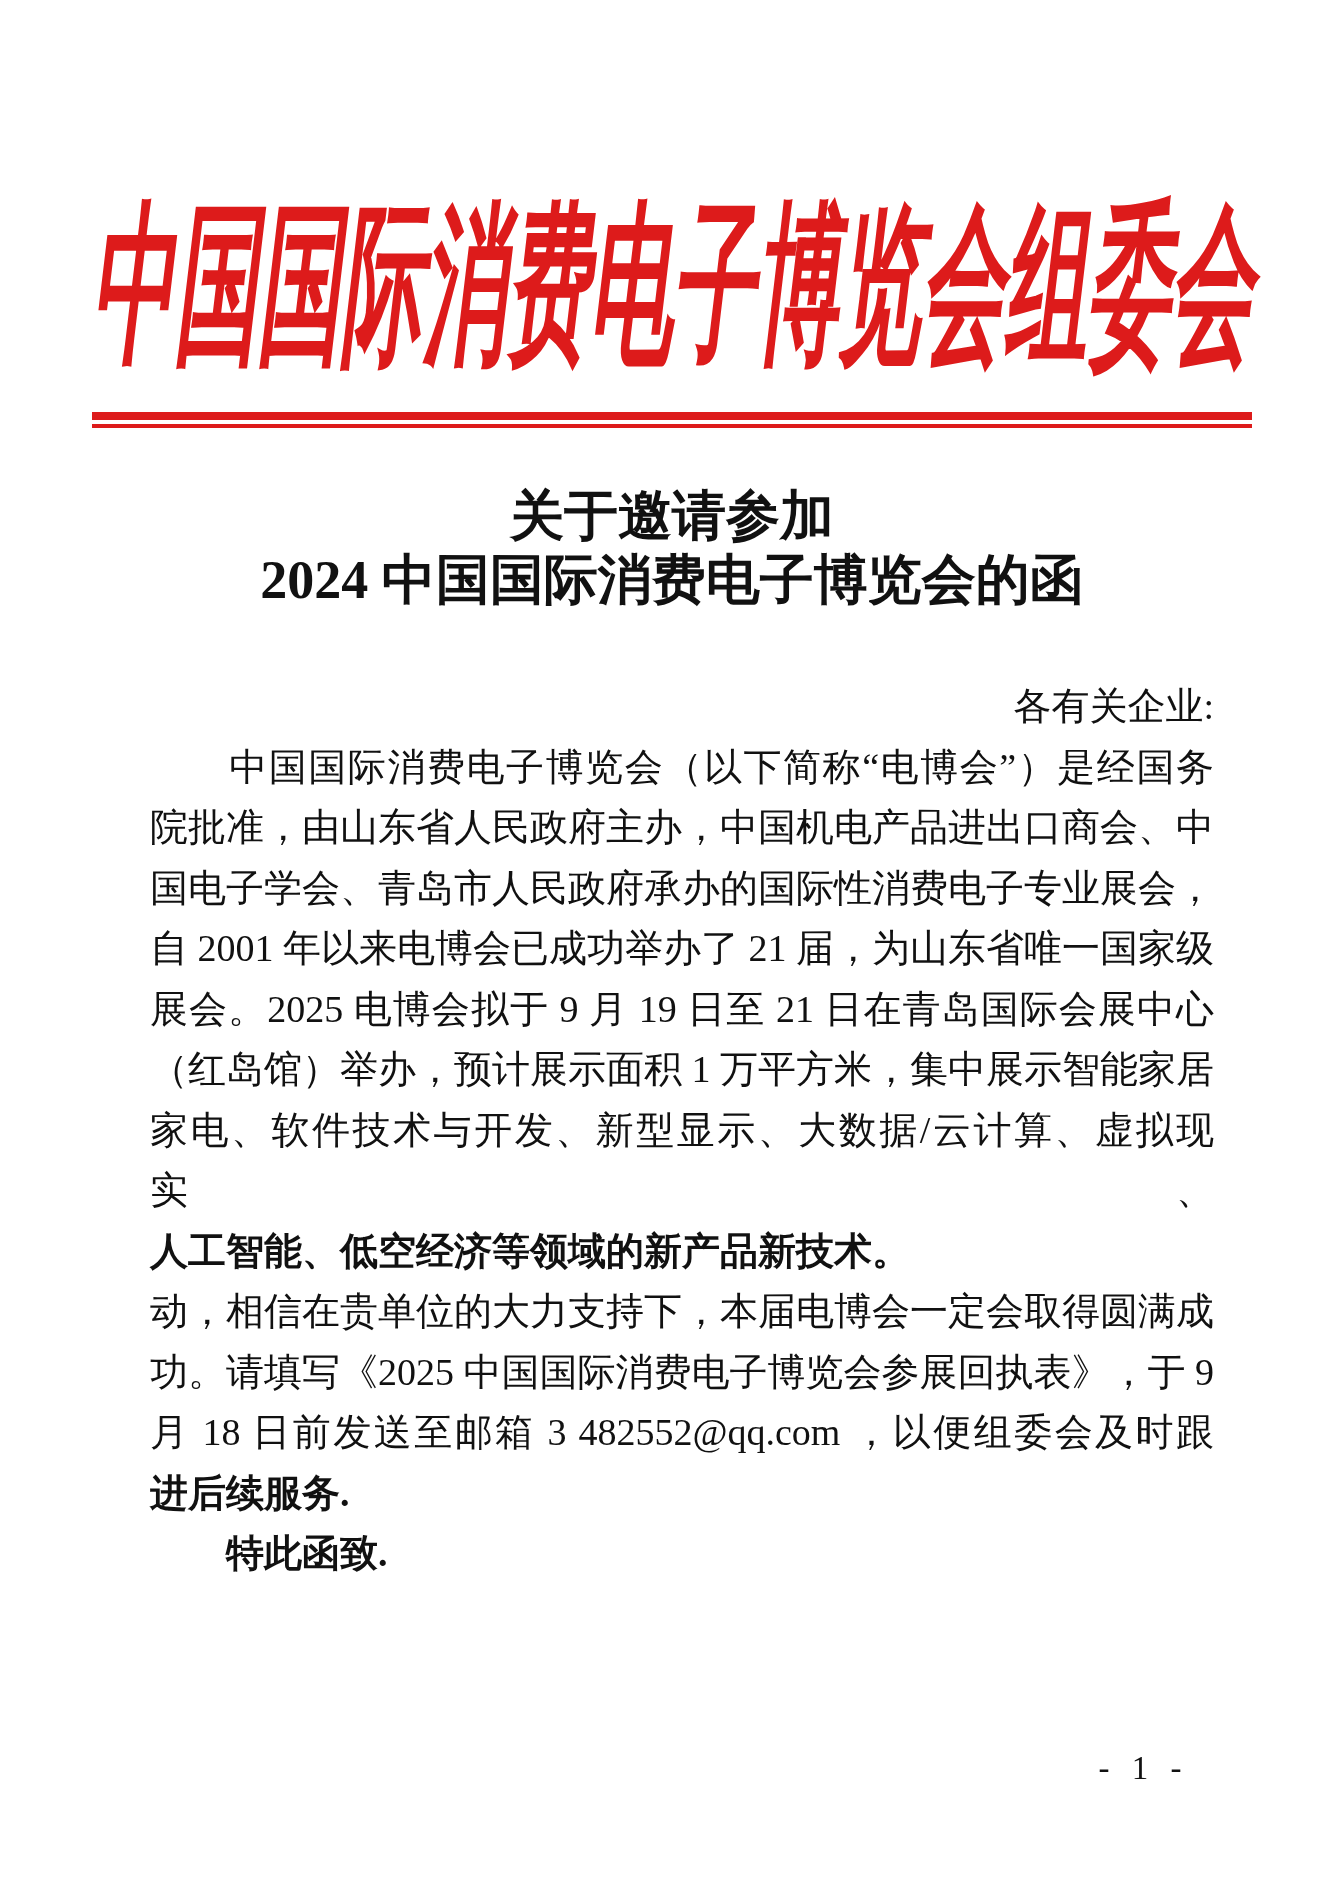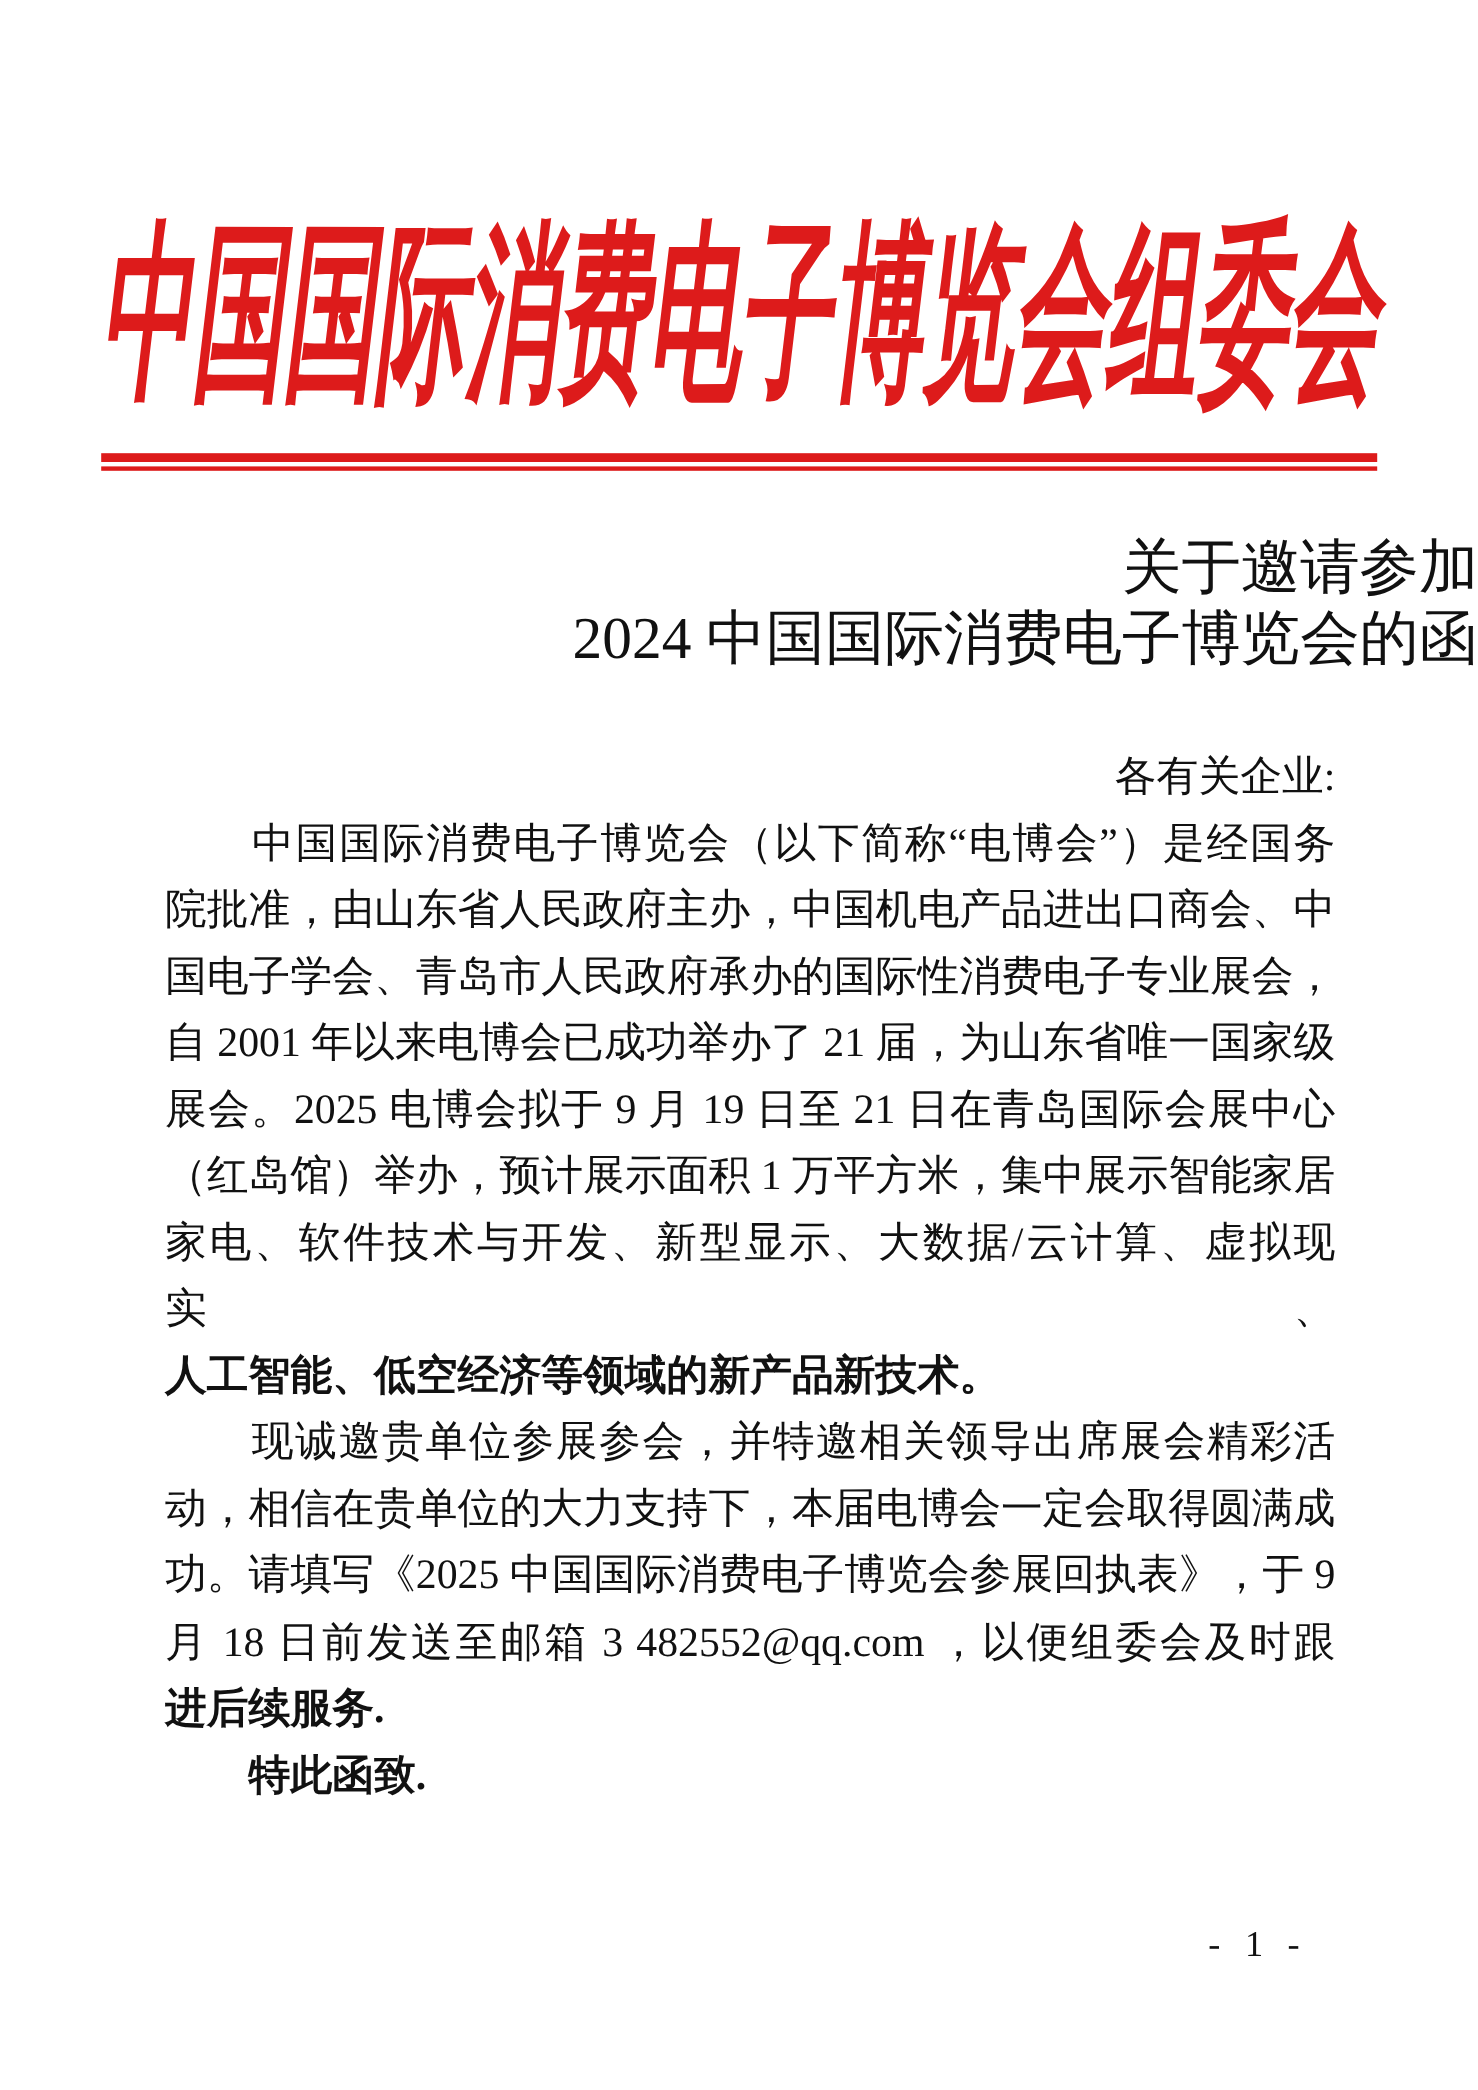--- a/index.html
+++ b/index.html
@@ -47,23 +47,23 @@
   }
   .double-rule .rule-thick { height: 8px; background: var(--red); }
   .double-rule .rule-gap   { height: 4px; background: transparent; }
   .double-rule .rule-thin  { height: 4px; background: var(--red); }
   
   .doc-title {
     position: absolute;
     top: 484px;
     left: 0;
     width: 100%;
-    text-align: right;
+    text-align: center;
     font-size: 54px;
-    font-weight: 400;
+    font-weight: 700;
     line-height: 64px;
     color: var(--text);
   }
   
   .letter-body {
     position: absolute;
     top: 676px;
     left: 150px;
     width: 1064px;
     font-size: 38px;
@@ -113,21 +113,20 @@
     <div class="salutation">各有关企业:</div>
     <div class="body-lines">
         <div class="body-line">　　中国国际消费电子博览会（以下简称“电博会”）是经国务</div>
         <div class="body-line">院批准，由山东省人民政府主办，中国机电产品进出口商会、中</div>
         <div class="body-line">国电子学会、青岛市人民政府承办的国际性消费电子专业展会，</div>
         <div class="body-line">自 2001 年以来电博会已成功举办了 21 届，为山东省唯一国家级</div>
         <div class="body-line">展会。2025 电博会拟于 9 月 19 日至 21 日在青岛国际会展中心</div>
         <div class="body-line">（红岛馆）举办，预计展示面积 1 万平方米，集中展示智能家居</div>
         <div class="body-line">家电、软件技术与开发、新型显示、大数据/云计算、虚拟现实、</div>
         <div class="body-line para-end">人工智能、低空经济等领域的新产品新技术。</div>
-        <div class="body-line">　　现诚邀贵单位参展参会，并特邀相关领导出席展会精彩活</div>
         <div class="body-line">动，相信在贵单位的大力支持下，本届电博会一定会取得圆满成</div>
         <div class="body-line">功。请填写《2025 中国国际消费电子博览会参展回执表》，于 9</div>
         <div class="body-line">月 18 日前发送至邮箱 3 482552@qq.com ，以便组委会及时跟</div>
         <div class="body-line para-end">进后续服务.</div>
         <div class="body-line para-end">　　特此函致.</div>
       </div>
   </main>
 
   <div class="page-number">- 1 -</div>
 

